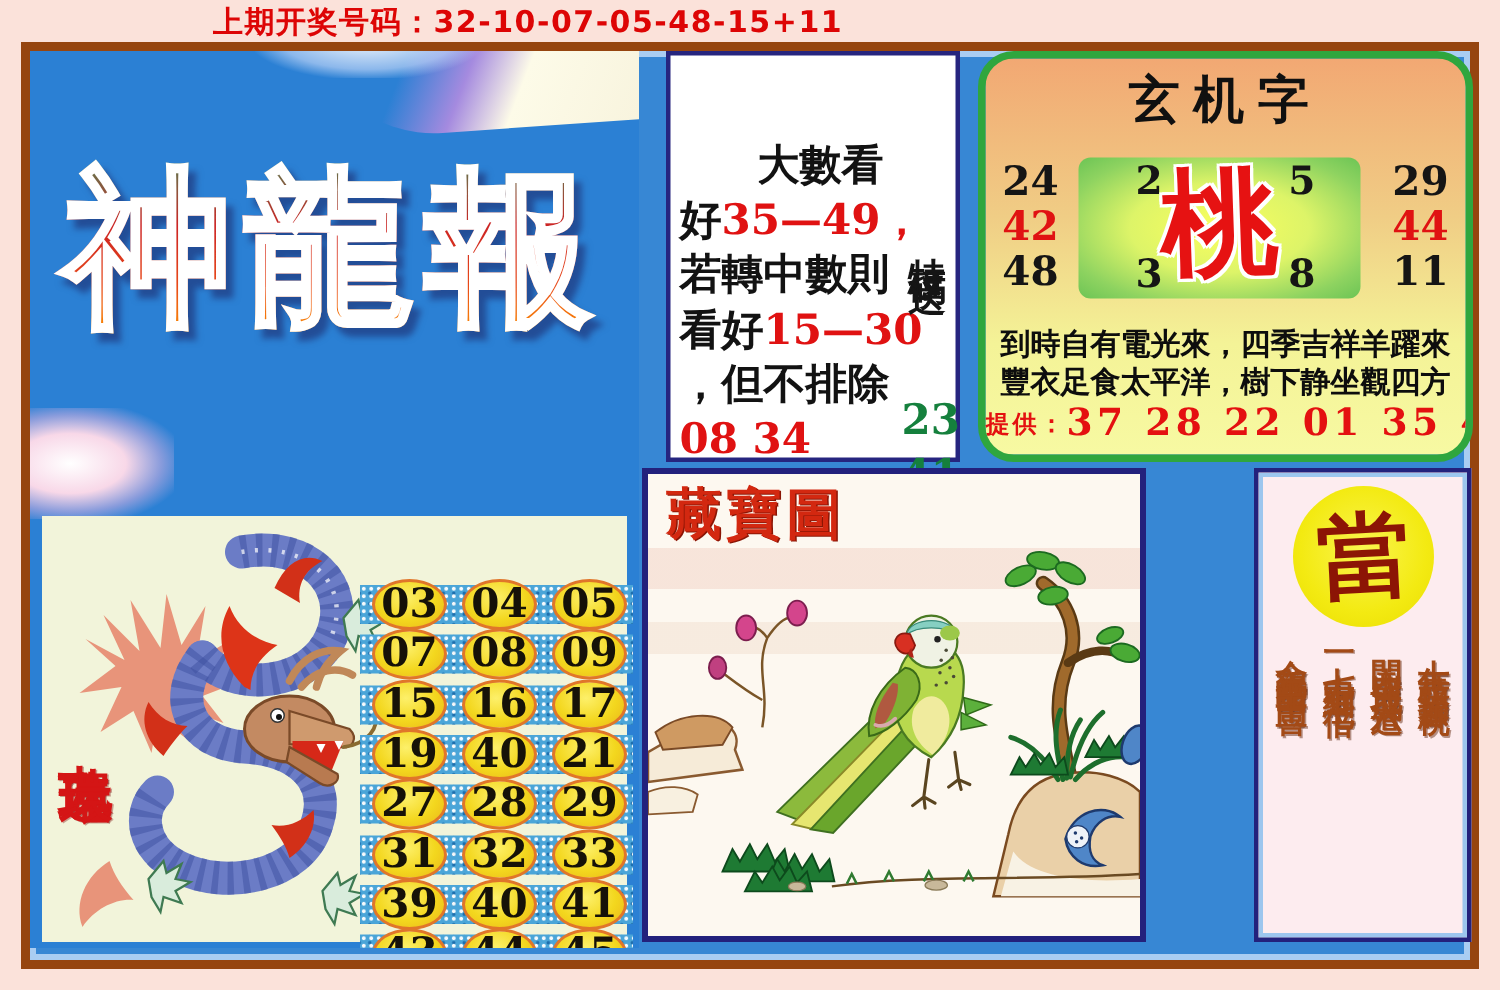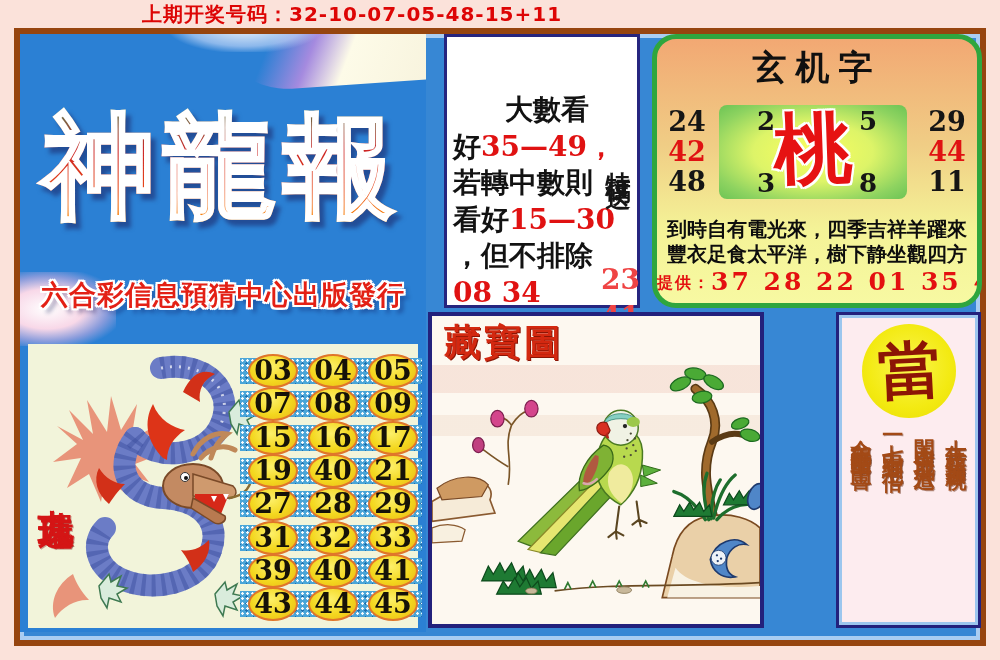--- a/index.html
+++ b/index.html
@@ -65,21 +65,21 @@
   }
   .nine-pearl{
     position:absolute;left:4px;top:136px;
     writing-mode:vertical-rl;
     font:bold 36px "DejaVu Serif",serif;color:#d41515;letter-spacing:2px;
     text-shadow:1px 1px 0 rgba(120,0,0,.35);
   }
   .dragon-svg{position:absolute;left:14px;top:2px;width:212px;height:278px;}
   .num-row{
     position:absolute;left:220px;width:170px;height:34px;
-    display:flex;justify-content:space-between;align-items:center;
+    display:flex;justify-content:space-between;align-items:center;margin-top:32px;
   }
   .num-row .band{
     position:absolute;left:-8px;right:-4px;top:4px;height:26px;
     background-color:#4aa5d8;
     background-image:radial-gradient(rgba(255,255,255,.95) 1px,transparent 1.5px),
                      radial-gradient(#1f6fae 1px,transparent 1.4px);
     background-size:5px 5px,7px 7px;background-position:0 0,3px 2px;
   }
   .numball{
     position:relative;z-index:1;width:50px;height:34px;border-radius:50%;
@@ -100,21 +100,21 @@
   .issue-body{position:absolute;left:0;right:0;top:43px;bottom:0;padding-left:24px;}
   .issue-lines{position:absolute;left:6px;top:12px;width:150px;}
   .issue-lines .ln{height:36.5px;font:bold 28px/36px "DejaVu Serif",serif;color:#121212;white-space:nowrap;}
   .issue-lines .ln.indent{padding-left:52px;}
   .issue-lines .red, .red-txt{color:#e01212;}
   .issue-side{position:absolute;right:2px;top:14px;width:34px;text-align:center;}
   .issue-side .vlabel{
     writing-mode:vertical-rl;font:bold 25px "DejaVu Serif",serif;color:#151515;
     letter-spacing:7px;height:168px;margin:0 auto;
   }
-  .issue-side .sn{font:bold 28px/32px "DejaVu Serif",serif;color:#ef4444;}
+  .issue-side .sn{font:bold 28px/32px "DejaVu Serif",serif;color:#15803d;}
   .issue-side .sn1{margin-top:2px;}
   .issue-side .sn2{margin-top:5px;}
   
   .panel-mystic{
     left:632px;top:0;width:330px;height:274px;box-sizing:border-box;
     border:5px solid #2fa63e;border-radius:24px;
     background:linear-gradient(180deg,#f2a873 0%,#f0cd85 40%,#f4f397 72%,#f7f9a2 100%);
     overflow:hidden;
   }
   .mystic-title{
@@ -196,21 +196,20 @@
 
 <div class="top-draw">上期开奖号码：32-10-07-05-48-15+11</div>
 
 <div class="frame">
 
   <div class="panel-blue">
     <div class="flare-tr"></div>
     <div class="flare-swoosh"></div>
     <div class="flare-left"></div>
     <div class="mast-title">神龍報</div>
-    <div class="mast-slogan">六合彩信息預猜中心出版發行</div>
 
     <div class="panel-cream">
       <svg class="dragon-svg" viewBox="0 0 210 278" xmlns="http://www.w3.org/2000/svg">
         <path d="M14,80 L40,94 26,64 50,88 44,54 64,86 68,50 78,84 94,58 88,94 112,80 94,106 118,108 92,118 106,136 78,126 86,150 62,132 58,156 46,128 24,142 38,112 10,116 34,98 Z" fill="#e8947a"></path>
         <path d="M30,228 C14,238 6,256 12,272 C20,260 34,253 46,254 C38,245 33,237 30,228 Z" fill="#e8947a"></path>
         <path d="M118,22 C162,14 192,44 178,78 C164,112 112,116 92,92" fill="none" stroke="#6b7cc6" stroke-width="22" stroke-linecap="round"></path>
         <path d="M92,92 C70,120 84,150 120,152 C158,154 178,176 168,204" fill="none" stroke="#6b7cc6" stroke-width="22" stroke-linecap="round"></path>
         <path d="M168,204 C158,238 108,248 76,232 C52,220 48,196 62,182" fill="none" stroke="#6b7cc6" stroke-width="22" stroke-linecap="round"></path>
         <path d="M118,22 C162,14 192,44 178,78 C164,112 112,116 92,92" fill="none" stroke="#3d4fa0" stroke-width="22" stroke-dasharray="4 6" opacity=".5"></path>
         <path d="M92,92 C70,120 84,150 120,152 C158,154 178,176 168,204" fill="none" stroke="#3d4fa0" stroke-width="22" stroke-dasharray="4 6" opacity=".5"></path>

